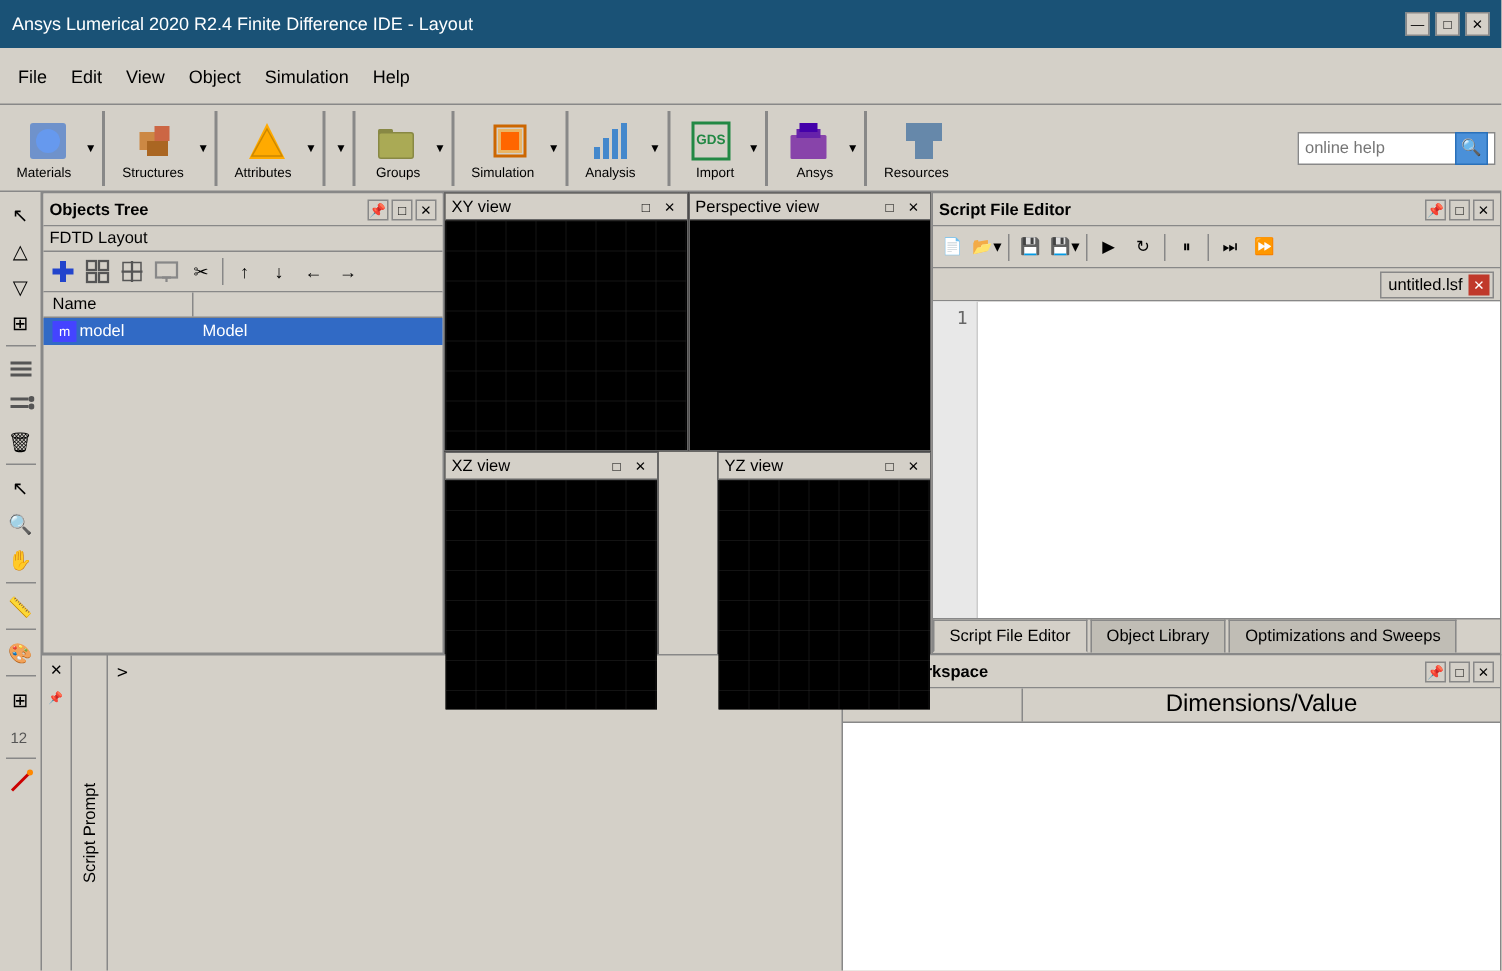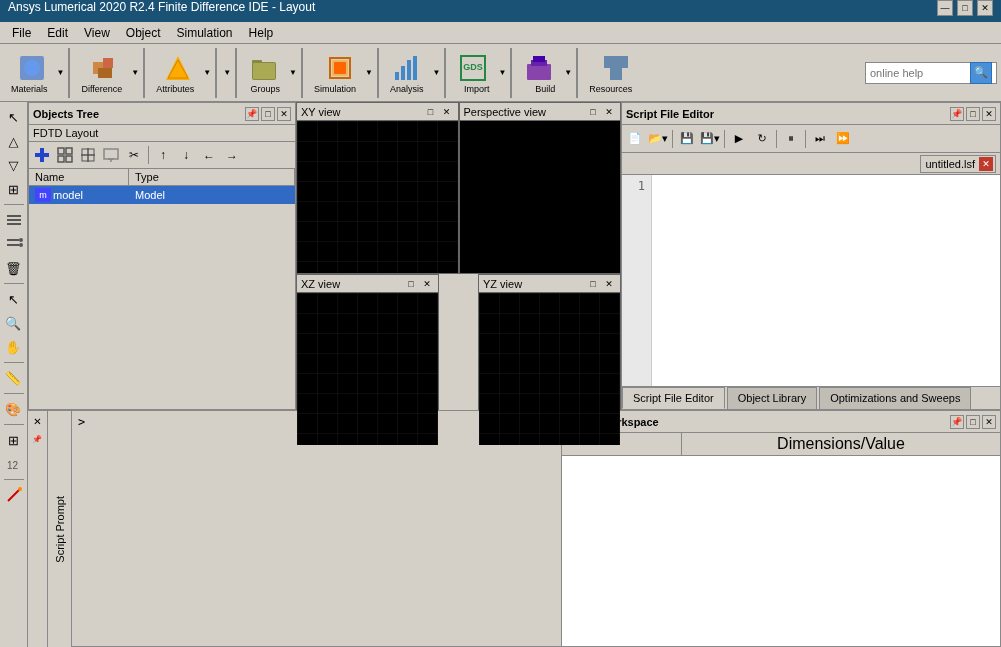--- a/index.html
+++ b/index.html
@@ -1,24 +1,24 @@
 <!DOCTYPE html>
 <html><head>
   <meta charset="utf-8">
   <style>
     * { box-sizing: border-box; margin: 0; padding: 0; }
     body { font-family: 'Segoe UI', Tahoma, Geneva, Verdana, sans-serif; font-size: 11px; background: #d4d0c8; color: #000; overflow: hidden; width: 1001px; height: 647px; }
     
     
-    .title-bar { background: #1a5276; color: white; height: 22px; display: flex; justify-content: space-between; padding: 0 8px; font-size: 12px; }
+    .title-bar { background: #1a5276; color: white; height: 32px; display: flex; align-items: center; justify-content: space-between; padding: 0 8px; font-size: 12px; }
     .title-bar-controls { display: flex; gap: 4px; }
     .title-bar-btn { width: 16px; height: 16px; background: #d4d0c8; border: 1px solid #888; display: flex; align-items: center; justify-content: center; font-size: 9px; cursor: pointer; color: #000; }
     
     
-    .menu-bar { background: #d4d0c8; height: 22px; display: flex; align-items: center; border-bottom: 1px solid #888; padding: 0 4px; }
+    .menu-bar { background: #d4d0c8; height: 38px; display: flex; align-items: center; border-bottom: 1px solid #888; padding: 0 4px; }
     .menu-item { padding: 2px 8px; cursor: pointer; font-size: 12px; }
     
     
     .toolbar { background: #d4d0c8; height: 58px; display: flex; align-items: center; border-bottom: 1px solid #888; padding: 2px 4px; gap: 2px; }
     .toolbar-group { display: flex; flex-direction: column; align-items: flex-end; padding: 2px 6px; cursor: pointer; border: 1px solid transparent; }
     .toolbar-icon { width: 32px; height: 32px; display: flex; align-items: center; justify-content: center; font-size: 18px; }
     .toolbar-label { font-size: 9px; text-align: center; }
     .toolbar-sep { width: 2px; height: 50px; background: #888; margin: 0 2px; }
     .toolbar-arrow { font-size: 8px; margin-left: 2px; }
     .toolbar-group-with-arrow { display: flex; align-items: center; }
@@ -126,21 +126,21 @@
 
   <div class="toolbar-group-with-arrow">
     <div class="toolbar-group">
       <div class="toolbar-icon">
         <svg width="32" height="32" viewBox="0 0 32 32">
           <rect x="3" y="10" width="12" height="12" fill="#cc8844"></rect>
           <rect x="13" y="6" width="10" height="10" fill="#cc6644"></rect>
           <rect x="8" y="16" width="14" height="10" fill="#aa6622"></rect>
         </svg>
       </div>
-      <span class="toolbar-label">Difference</span>
+      <span class="toolbar-label">Structures</span>
     </div>
     <span class="toolbar-arrow">▼</span>
   </div>
   <div class="toolbar-sep"></div>
 
   <div class="toolbar-group-with-arrow">
     <div class="toolbar-group">
       <div class="toolbar-icon">
         <svg width="32" height="32" viewBox="0 0 32 32">
           <polygon points="16,4 28,28 4,28" fill="#ffaa00"></polygon>
@@ -220,21 +220,21 @@
 
   <div class="toolbar-group-with-arrow">
     <div class="toolbar-group">
       <div class="toolbar-icon">
         <svg width="32" height="32" viewBox="0 0 32 32">
           <rect x="4" y="12" width="24" height="16" fill="#8844aa" rx="1"></rect>
           <rect x="8" y="8" width="16" height="6" fill="#6622aa"></rect>
           <rect x="10" y="4" width="12" height="6" fill="#4400aa"></rect>
         </svg>
       </div>
-      <span class="toolbar-label">Build</span>
+      <span class="toolbar-label">Ansys</span>
     </div>
     <span class="toolbar-arrow">▼</span>
   </div>
   <div class="toolbar-sep"></div>
 
   <div class="toolbar-group">
     <div class="toolbar-icon">
       <svg width="32" height="32" viewBox="0 0 32 32">
         <rect x="4" y="4" width="12" height="12" fill="#6688aa"></rect>
         <rect x="16" y="4" width="12" height="12" fill="#6688aa"></rect>
@@ -343,21 +343,20 @@
           </div>
           <div class="obj-tool">✂</div>
           <div class="obj-tool-sep"></div>
           <div class="obj-tool">↑</div>
           <div class="obj-tool">↓</div>
           <div class="obj-tool">←</div>
           <div class="obj-tool">→</div>
         </div>
         <div class="obj-table-header">
           <div class="obj-col obj-col-name">Name</div>
-          <div class="obj-col obj-col-type">Type</div>
         </div>
         <div class="obj-row selected">
           <div class="obj-cell obj-cell-name">
             <span class="model-icon">m</span>
             <span>model</span>
           </div>
           <div class="obj-cell">Model</div>
         </div>
       </div>
 

